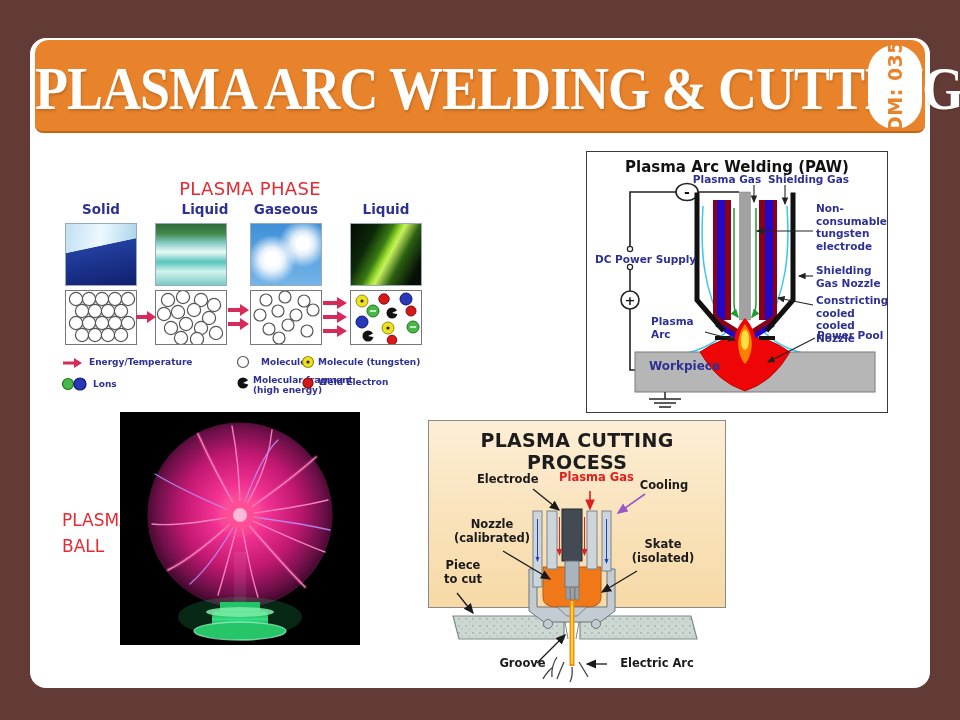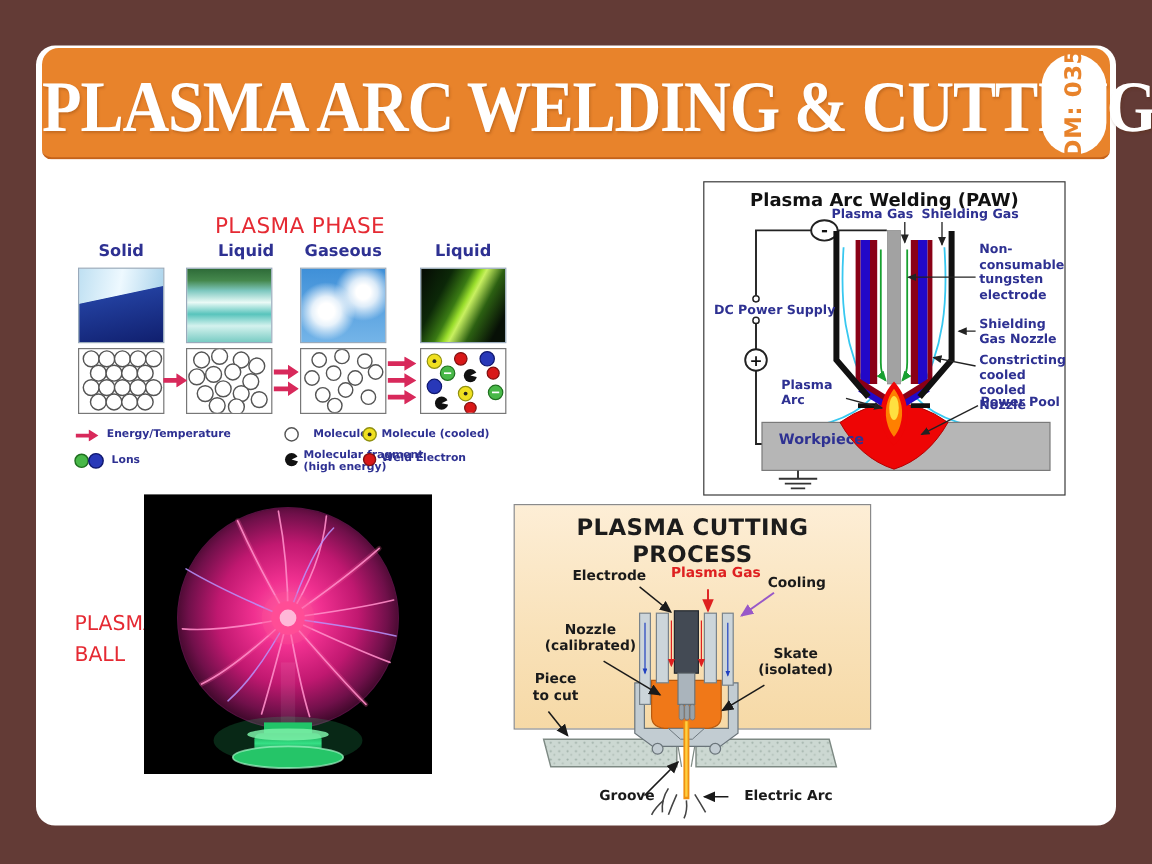--- a/index.html
+++ b/index.html
@@ -190,21 +190,21 @@
 
     <svg class="abs" style="left:191px;top:187px" width="14" height="14">
       <circle cx="7" cy="7" r="5.5" fill="#fff" stroke="#555" stroke-width="1.2"></circle>
     </svg>
     <div class="abs legend-text navy" style="left:216px;top:189px;width:94px">Molecule</div>
 
     <svg class="abs" style="left:256px;top:187px" width="14" height="14">
       <circle cx="7" cy="7" r="5.5" fill="#F0E020" stroke="#90900f" stroke-width="1.2"></circle>
         <circle cx="7" cy="7" r="1.6" fill="#222"></circle>
     </svg>
-    <div class="abs legend-text navy" style="left:273px;top:189px;width:105px">Molecule (cooled)</div>
+    <div class="abs legend-text navy" style="left:273px;top:189px;width:105px">Molecule (tungsten)</div>
 
     <svg class="abs" style="left:16px;top:209px" width="26" height="14">
       <circle cx="7" cy="7" r="5.5" fill="#48B848" stroke="#207020" stroke-width="1.2"></circle>
       <circle cx="19" cy="7" r="6" fill="#2838B8" stroke="#101870" stroke-width="1.2"></circle>
     </svg>
     <div class="abs legend-text navy" style="left:48px;top:211px;width:60px">Lons</div>
 
     <svg class="abs" style="left:191px;top:208px" width="14" height="14">
       <circle cx="7" cy="7" r="5.5" fill="#111"></circle>
         <path d="M7,7 L14,3.5 L14,9 Z" fill="#fff"></path>

